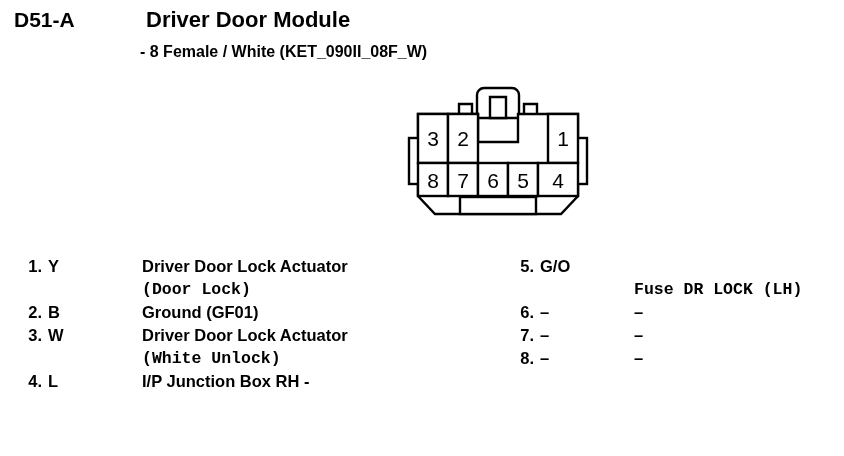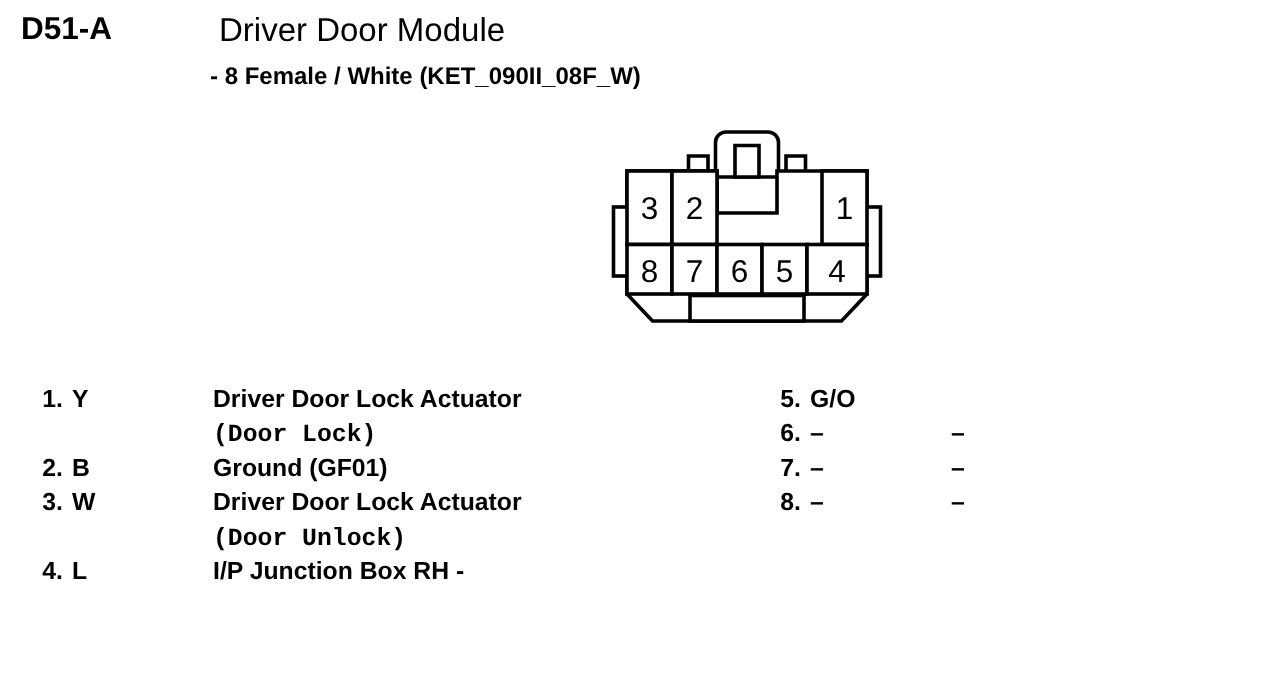--- a/index.html
+++ b/index.html
@@ -26,21 +26,21 @@
     font-size: 21px;
     font-weight: 700;
     letter-spacing: 0px;
     white-space: nowrap;
   }
   #connector-title {
     position: absolute;
     left: 146px;
     top: 7px;
     font-size: 22px;
-    font-weight: 400;
+    font-weight: 700;
     white-space: nowrap;
   }
   #connector-subtitle {
     position: absolute;
     left: 140px;
     top: 43px;
     font-size: 16px;
     font-weight: 700;
     white-space: nowrap;
     text-align: center;
@@ -173,37 +173,40 @@
     <span class="pin-color">B</span>
     <span class="pin-desc">Ground (GF01)</span>
   </div>
 
   <div class="pin-row">
     <span class="pin-num">3.</span>
     <span class="pin-color">W</span>
     <span class="pin-desc">Driver Door Lock Actuator</span>
   </div>
   <div class="pin-row cont">
-    <span class="pin-desc">(Door Unlock)</span>
+    <span class="pin-desc">(White Unlock)</span>
   </div>
 
   <div class="pin-row">
     <span class="pin-num">4.</span>
     <span class="pin-color">L</span>
     <span class="pin-desc">I/P Junction Box RH -</span>
   </div>
 
 </div>
 
 <div id="pin-table-right" class="pin-table">
 
   <div class="pin-row">
     <span class="pin-num">5.</span>
     <span class="pin-color">G/O</span>
   </div>
+  <div class="pin-row cont">
+    <span class="pin-desc">Fuse DR LOCK (LH)</span>
+  </div>
 
   <div class="pin-row">
     <span class="pin-num">6.</span>
     <span class="pin-color">–</span>
     <span class="pin-desc">–</span>
   </div>
 
   <div class="pin-row">
     <span class="pin-num">7.</span>
     <span class="pin-color">–</span>

